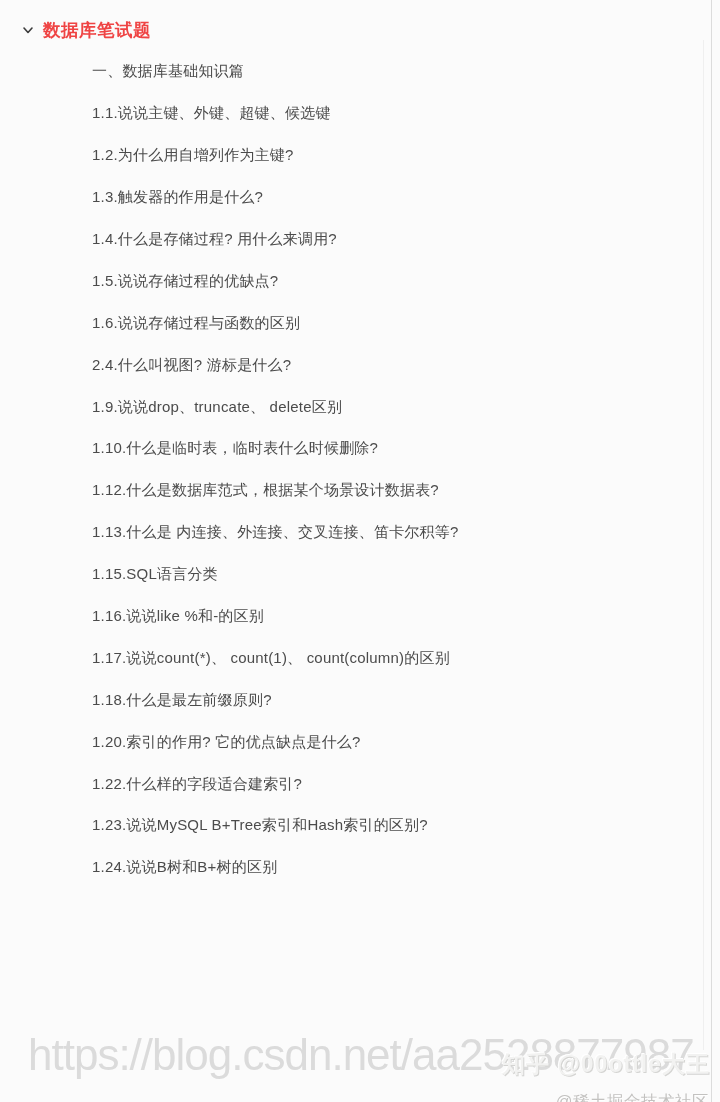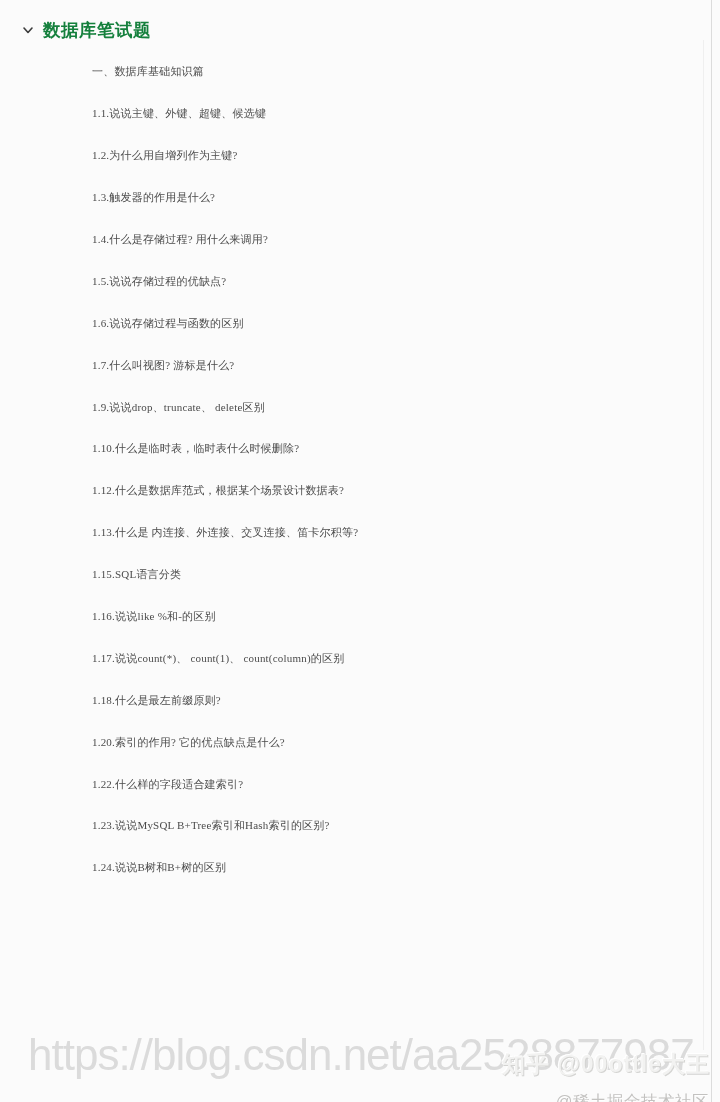--- a/index.html
+++ b/index.html
@@ -15,33 +15,32 @@
     display: flex; align-items: center; gap: 9px;
     height: 24px;
   }
   .chevron {
     width: 13px; height: 13px; display: inline-flex;
     align-items: center; justify-content: center;
     cursor: pointer; color: #3c3c3c;
   }
   .chevron svg { width: 12px; height: 12px; }
   .title {
-    font-size: 17.5px; font-weight: 700; color: #15803d;
+    font-size: 17.5px; font-weight: 700; color: #ef4444;
     letter-spacing: 0.5px; line-height: 24px;
   }
   .list {
     position: absolute; left: 92px; top: 51px; right: 0;
   }
   .row {
     height: 41.9px;
     display: flex; align-items: center;
-    font-size: 11px; color: #4b4b4b;
+    font-size: 15px; color: #4b4b4b;
     white-space: nowrap; overflow: hidden;
     letter-spacing: 0.2px;
-    font-family: Liberation Serif, serif;
   }
   .v-divider {
     position: absolute; top: 0; right: 8px;
     width: 1.5px; height: 100%;
     background: #dcdcdc;
   }
   .v-divider2 {
     position: absolute; top: 40px; right: 16px;
     width: 1px; height: 1010px;
     background: #efefef;
@@ -84,21 +83,21 @@
   </div>
 
   <div class="list">
     <div class="row">一、数据库基础知识篇</div>
   <div class="row">1.1.说说主键、外键、超键、候选键</div>
       <div class="row">1.2.为什么用自增列作为主键?</div>
       <div class="row">1.3.触发器的作用是什么?</div>
       <div class="row">1.4.什么是存储过程? 用什么来调用?</div>
       <div class="row">1.5.说说存储过程的优缺点?</div>
       <div class="row">1.6.说说存储过程与函数的区别</div>
-      <div class="row">1.7.什么叫视图? 游标是什么?</div>
+      <div class="row">2.4.什么叫视图? 游标是什么?</div>
       <div class="row">1.9.说说drop、truncate、 delete区别</div>
       <div class="row">1.10.什么是临时表，临时表什么时候删除?</div>
       <div class="row">1.12.什么是数据库范式，根据某个场景设计数据表?</div>
       <div class="row">1.13.什么是 内连接、外连接、交叉连接、笛卡尔积等?</div>
       <div class="row">1.15.SQL语言分类</div>
       <div class="row">1.16.说说like %和-的区别</div>
       <div class="row">1.17.说说count(*)、 count(1)、 count(column)的区别</div>
       <div class="row">1.18.什么是最左前缀原则?</div>
       <div class="row">1.20.索引的作用? 它的优点缺点是什么?</div>
       <div class="row">1.22.什么样的字段适合建索引?</div>

